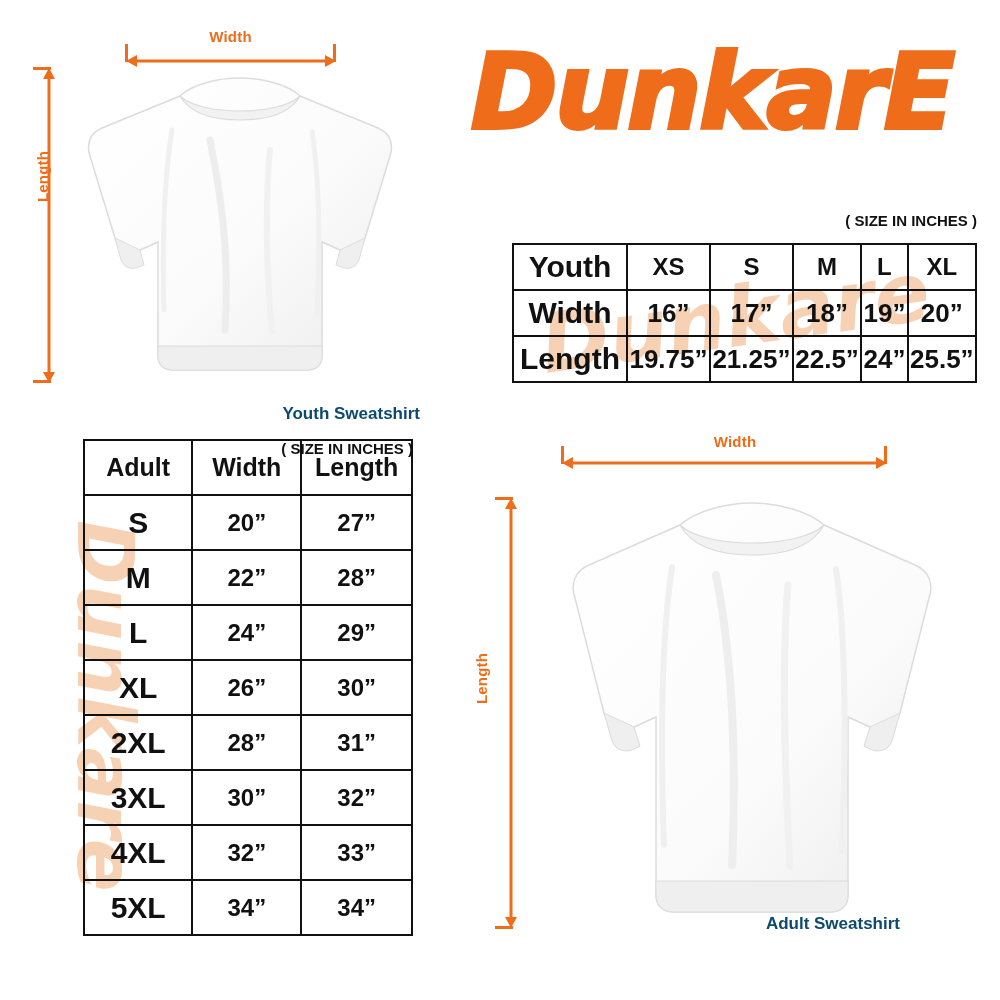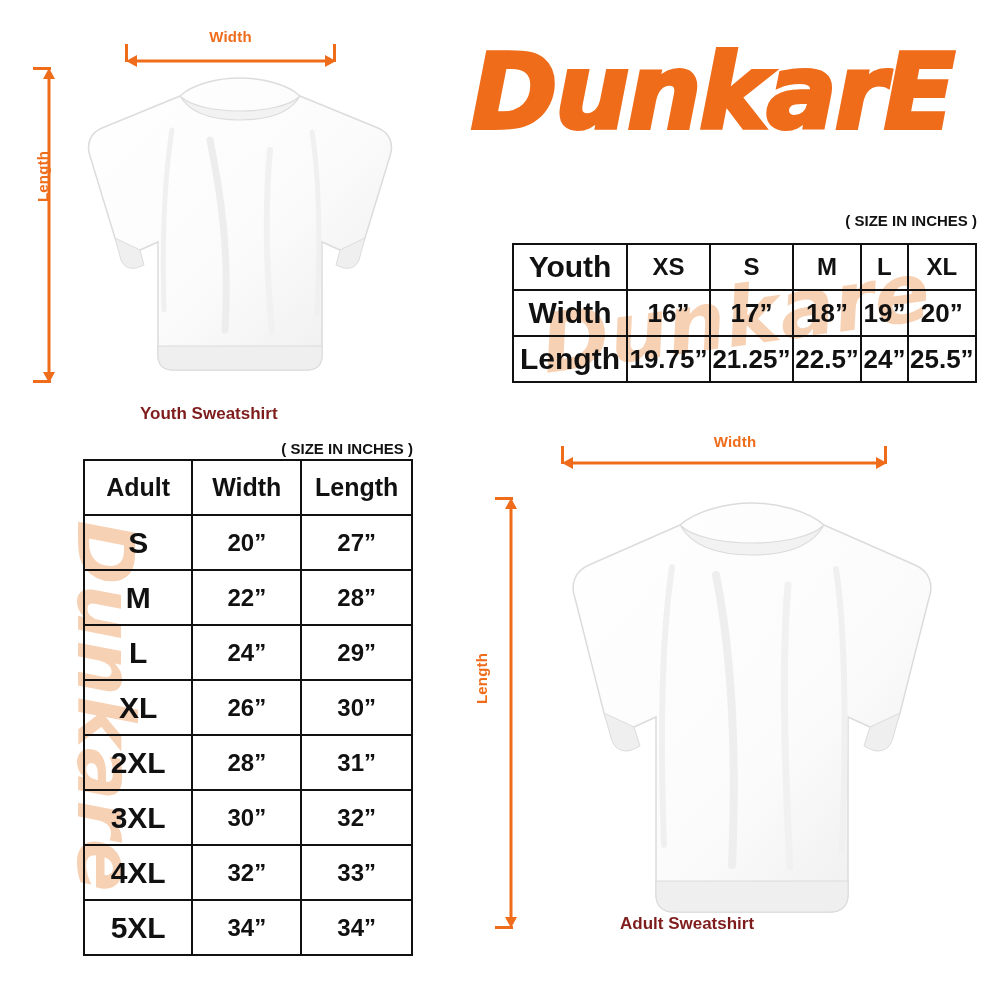--- a/index.html
+++ b/index.html
@@ -9,21 +9,21 @@
     font-family:"Liberation Sans", sans-serif;
     color:#111;
     position:relative;
     overflow:hidden;
   }
   .page{position:absolute;inset:0;}
   .arrow-lbl{
     font-size:15px;font-weight:700;color:#ef6c1a;letter-spacing:.2px;
   }
   .caption{
-    font-size:17px;font-weight:700;color:#7f1d1d;text-align:left;
+    font-size:17px;font-weight:700;color:#0c4a6e;text-align:right;
   }
   .units{
     font-size:15px;font-weight:700;color:#111;text-align:right;
   }
 
   
   .shirt{position:absolute;}
   .shirt svg{display:block;}
 
   
@@ -44,21 +44,21 @@
   }
 
   
   #youth-table{position:absolute;left:512px;top:243px;width:465px;}
   #youth-table td{height:42px;font-size:25px;}
   #youth-table td.hdr-label{font-size:30px;width:110px;}
   #youth-table td.val{font-size:26px;}
   #youth-table td.size{font-size:24px;}
 
   
-  #adult-table{position:absolute;left:83px;top:459px;width:330px;}
+  #adult-table{position:absolute;left:83px;top:439px;width:330px;}
   #adult-table td{height:51px;font-size:26px;}
   #adult-table td.hdr{font-size:25px;}
   #adult-table td.size{font-size:30px;}
   #adult-table td.val{font-size:24px;}
 
   
   #brand-logo{
     position:absolute;left:437px;top:28px;width:550px;height:140px;
   }
   #brand-logo svg{display:block;}

